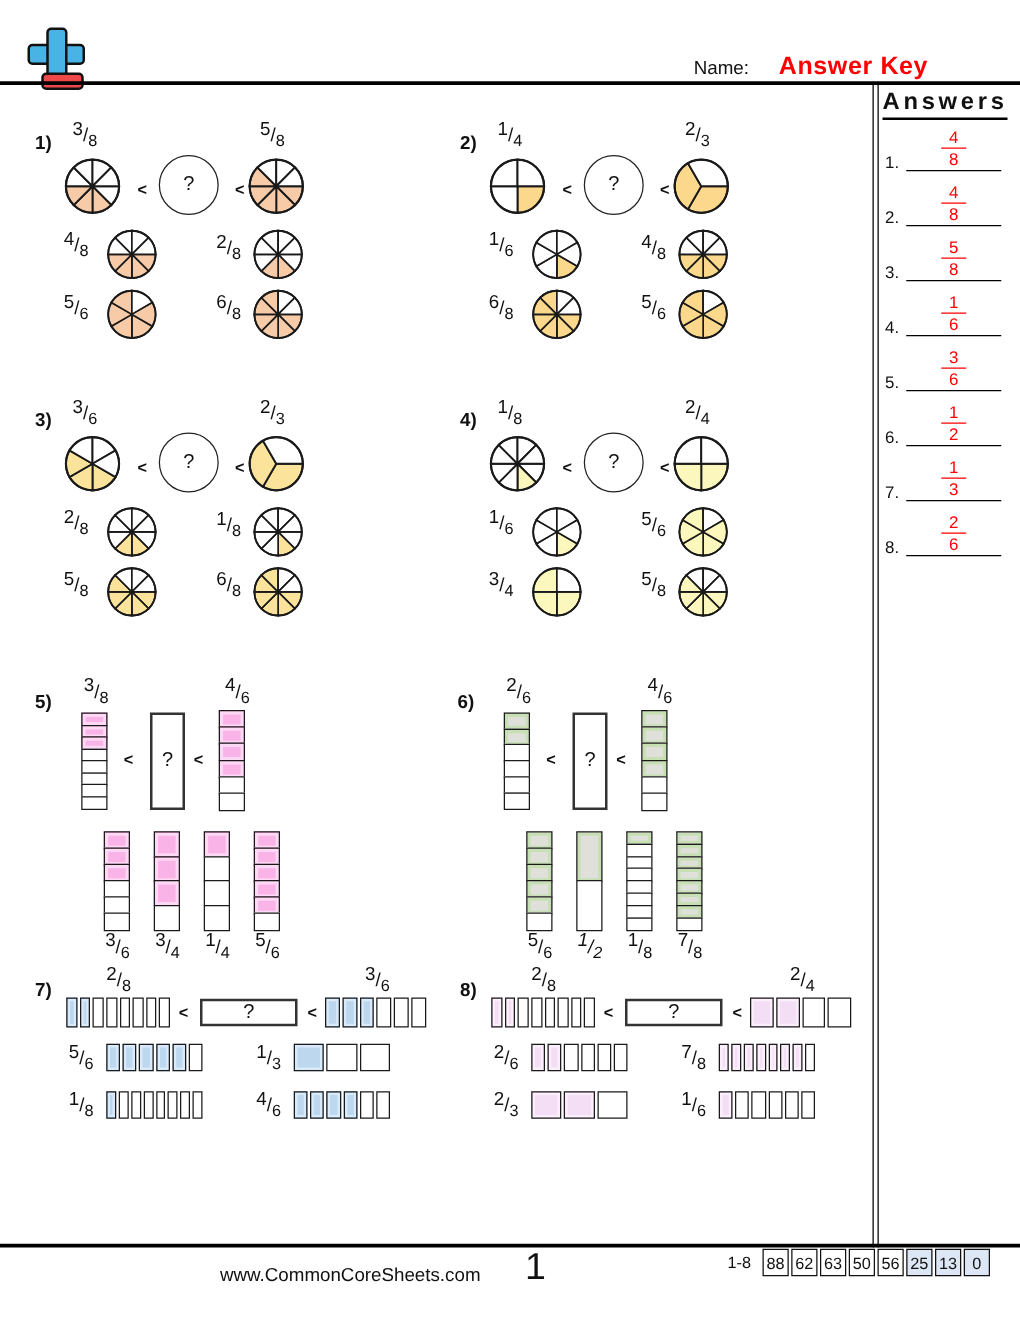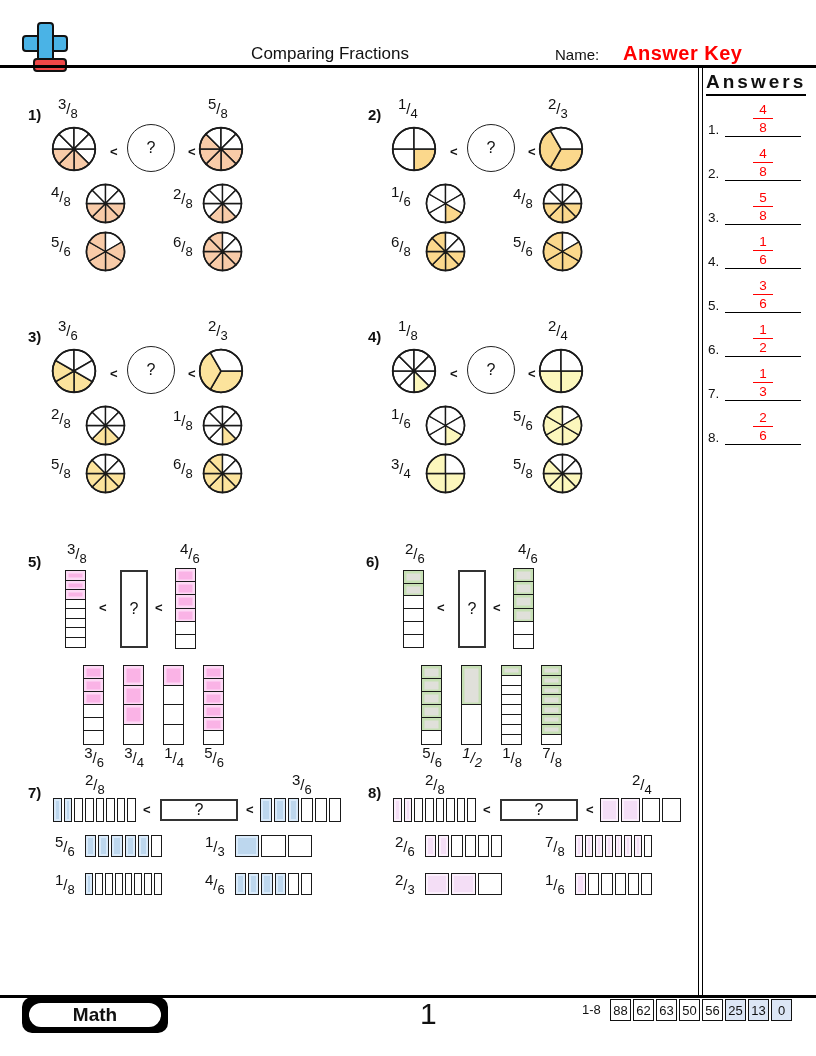--- a/index.html
+++ b/index.html
@@ -62,21 +62,20 @@
 <body>
 
 <div class="page">
 
   <div class="logo">
     <div class="hbar"></div>
     <div class="vbar"></div>
     <div class="vcore"></div>
     <div class="redbar"></div>
   </div>
-  <div class="page-title">Comparing Fractions</div>
   <div class="name-label">Name:</div>
   <div class="answer-key">Answer Key</div>
   <div class="header-line"></div>
 
   <div class="answers-divider"></div>
   <div class="answers-title">Answers</div>
   <div class="answers-list" id="answers-list">
       <div class="answer-item">
         <div class="idx">1.</div>
         <div class="fracstack">
@@ -680,23 +679,21 @@
           <div class="seg"></div>
           <div class="seg"></div>
           <div class="seg"></div>
           <div class="seg"></div>
           <div class="seg"></div>
         </div>
       </div>
     </div>
 
   <div class="footer-line"></div>
-  <div class="math-badge">
-    <div class="pill">Math</div>
-  </div>
+  <div class="website">www.CommonCoreSheets.com</div>
   <div class="page-number">1</div>
   <div class="score-range">1-8</div>
   <div class="score-table" id="score-table">
       <div class="score-cell">88</div>
       <div class="score-cell">62</div>
       <div class="score-cell">63</div>
       <div class="score-cell">50</div>
       <div class="score-cell">56</div>
       <div class="score-cell" style="background: rgb(220, 230, 245);">25</div>
       <div class="score-cell" style="background: rgb(220, 230, 245);">13</div>

